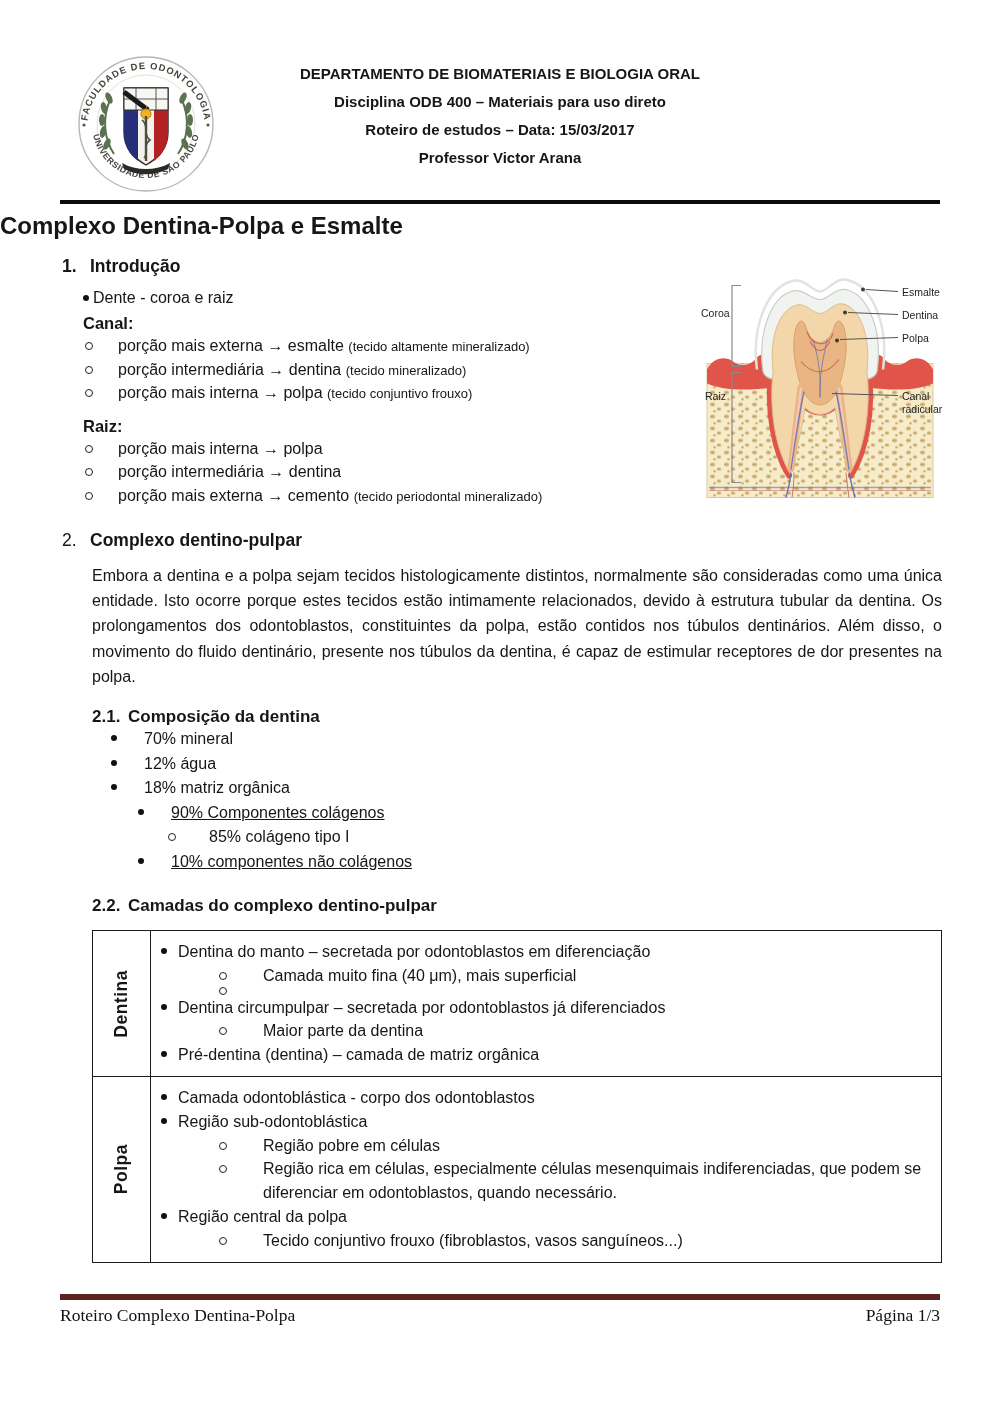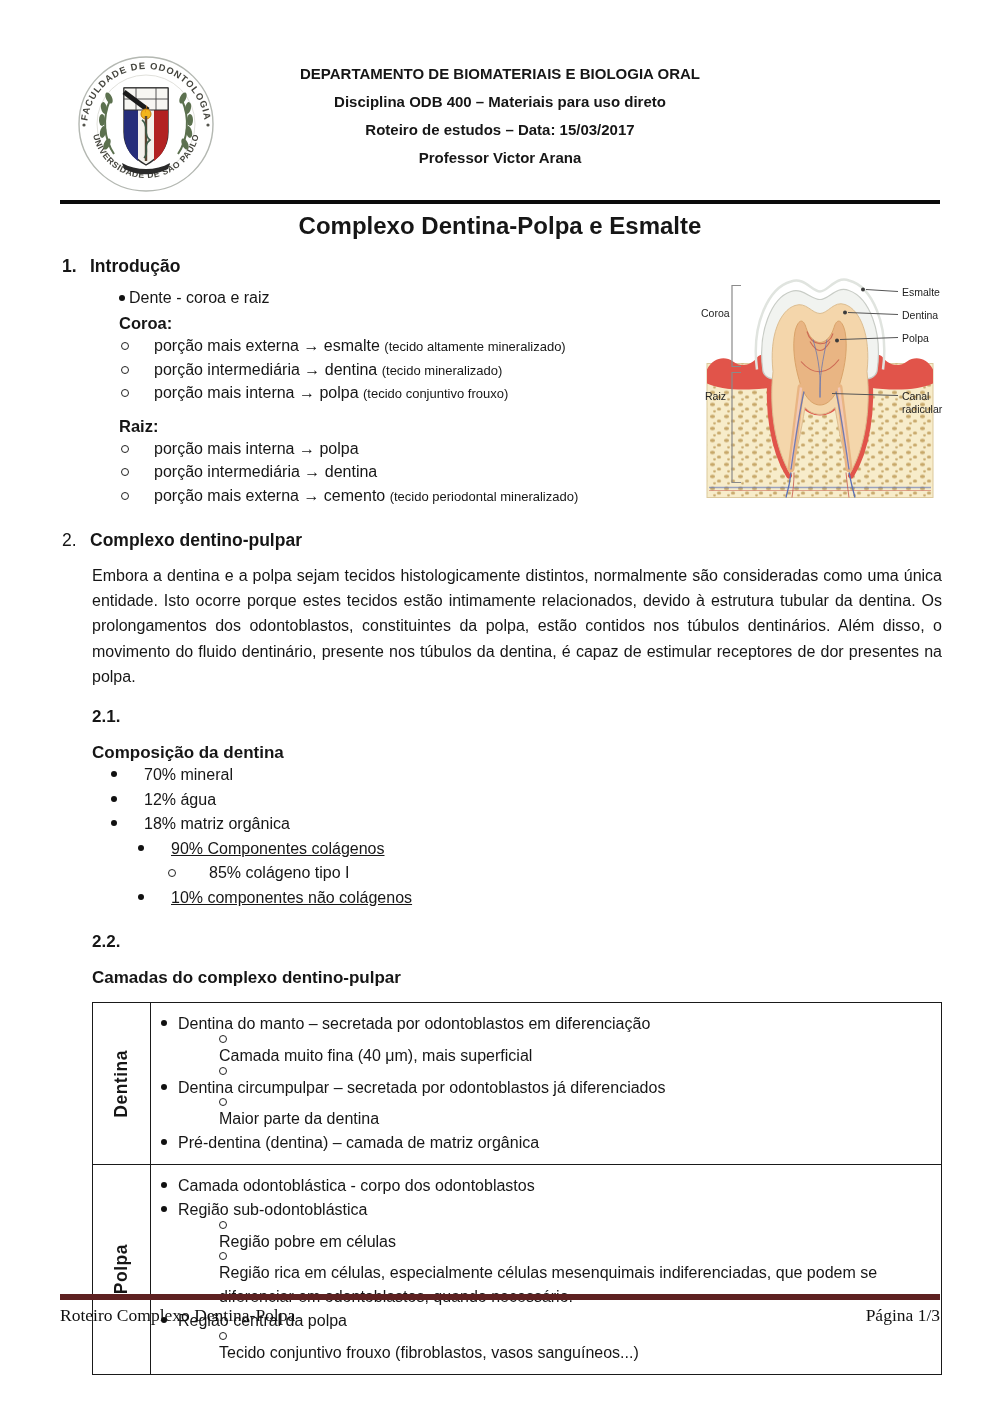--- a/index.html
+++ b/index.html
@@ -6,29 +6,29 @@
   body { margin: 0; background: #ffffff; }
   .page {
     width: 1000px; height: 1414px; position: relative; overflow: hidden;
     background: #fff; font-family: "Liberation Sans", sans-serif; color: #161616;
   }
   
   .header { padding-top: 60px; }
   .hline { font-weight: bold; font-size: 15px; line-height: 28px; text-align: center; }
   .logo { position: absolute; top: 54px; left: 76px; width: 140px; height: 140px; }
   .top-rule { border: none; border-top: 4px solid #0b0b0b; margin: 28px 60px 0 60px; }
-  .doc-title { font-size: 24px; font-weight: bold; text-align: center; margin-top: 8px; }
+  .doc-title { font-size: 24px; font-weight: bold; text-align: left; margin-top: 8px; }
   
   .sec-head { font-size: 17.5px; margin: 16px 0 0 62px; display: flex; }
   .sec-head .num { width: 28px; flex: 0 0 28px; }
   .sec-head .txt { font-weight: bold; }
-  .sub-head { font-size: 17px; margin: 18px 0 0 92px; display: flex; font-weight: bold; flex-direction: column; }
+  .sub-head { font-size: 17px; margin: 18px 0 0 92px; display: flex; font-weight: bold; }
   .sub-head .num { flex: 0 0 36px; }
   
-  .intro { position: relative; font-size: 16px; padding-left: 36px; }
+  .intro { position: relative; font-size: 16px; }
   .dente-line { margin: 10px 0 0 83px; display: flex; align-items: center; line-height: 22px; }
   .dot { width: 6px; height: 6px; border-radius: 50%; background: #111; flex: 0 0 6px; }
   .dente-line .dot { margin-right: 4px; }
   .bold-label { font-weight: bold; font-size: 16.5px; margin: 3px 0 1px 83px; line-height: 22px; }
   .oitem { display: flex; margin-left: 85px; line-height: 22.5px; align-items: baseline; }
   .ring { width: 8px; height: 8px; border: 1.4px solid #222; border-radius: 50%; flex: 0 0 8px; position: relative; top: -1px; }
   .oitem .ring { margin-right: 25px; }
   .note { font-size: 13px; }
   
   .tooth-fig { position: absolute; left: 695px; top: 268px; width: 250px; height: 240px; }
@@ -43,21 +43,21 @@
   .lv3 { margin-left: 152px; } .lv3 .ring { margin-right: 33px; }
   
   .dtable { margin: 14px 58px 0 92px; border: 1.6px solid #1a1a1a; }
   .trow { display: flex; }
   .trow + .trow { border-top: 1.4px solid #1a1a1a; }
   .tlabel { flex: 0 0 58px; border-right: 1.4px solid #1a1a1a; display: flex; align-items: center; justify-content: center; }
   .tlabel span { writing-mode: vertical-rl; transform: rotate(180deg); font-weight: bold; font-size: 17.5px; letter-spacing: 0.5px; }
   .tcell { flex: 1; padding: 9px 12px 9px 10px; font-size: 16px; }
   .ti { display: flex; line-height: 23.8px; align-items: baseline; }
   .ti .dot { margin-right: 11px; position: relative; top: -3px; }
-  .ti.sub { margin-left: 58px; flex-direction: column; } .ti.sub .ring { margin-right: 36px; }
+  .ti.sub { margin-left: 58px; } .ti.sub .ring { margin-right: 36px; }
   
   .fbar { position: absolute; left: 60px; right: 60px; top: 1294px; height: 6px; }
   .ftext { position: absolute; left: 60px; right: 60px; top: 1305px; display: flex; justify-content: space-between;
            font-family: "Liberation Serif", serif; font-size: 17.5px; color: #101010; text-align: center; }
   svg text { font-family: "Liberation Sans", sans-serif; }
 </style>
 </head>
 <body>
 
 <div class="page">
@@ -122,21 +122,21 @@
   <div class="sec-head">
     <span class="num txt">1.</span>
     <span class="txt">Introdução</span>
   </div>
 
   <div class="intro">
     <div class="dente-line">
       <span class="dot"></span>
       <span>Dente - coroa e raiz</span>
     </div>
-    <div class="bold-label">Coroa:</div>
+    <div class="bold-label">Canal:</div>
     <div class="oitem">
       <span class="ring"></span>
       <span><span>porção mais externa → esmalte</span> <span class="note">(tecido altamente mineralizado)</span></span>
     </div>
     <div class="oitem">
       <span class="ring"></span>
       <span><span>porção intermediária → dentina</span> <span class="note">(tecido mineralizado)</span></span>
     </div>
     <div class="oitem">
       <span class="ring"></span>

